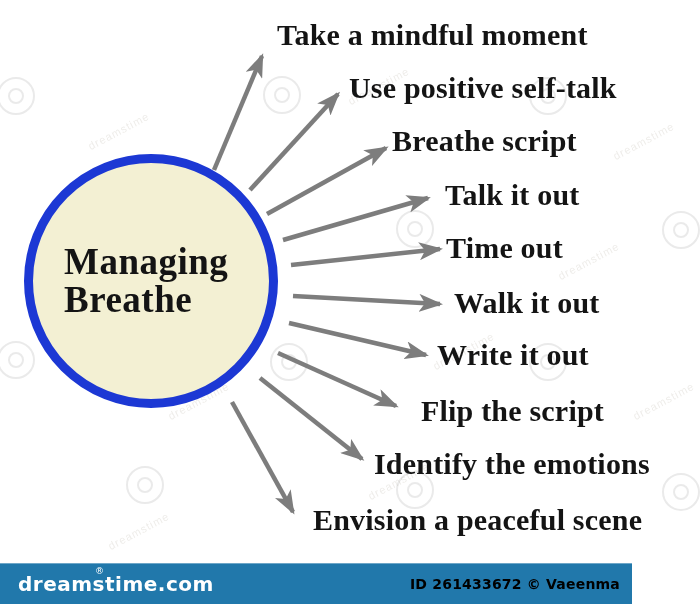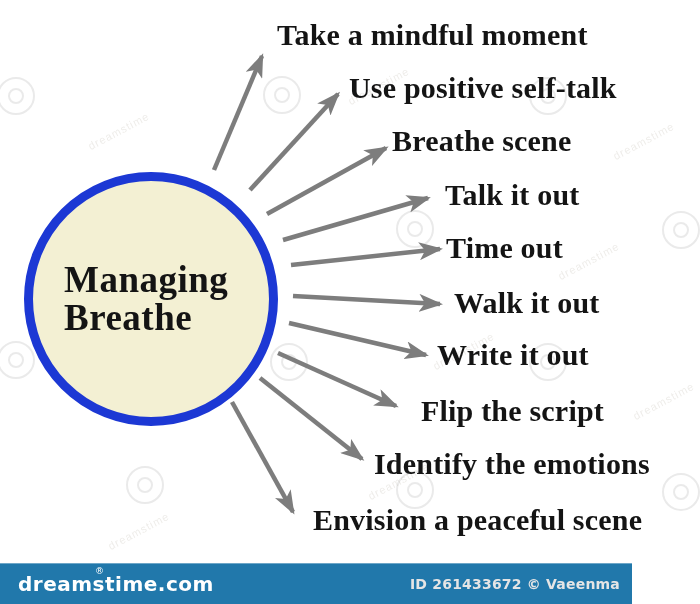--- a/index.html
+++ b/index.html
@@ -24,42 +24,42 @@
                border-radius:50%;box-sizing:border-box;}
   .wm-tile{position:absolute;font-family:"Liberation Sans",sans-serif;font-size:11px;
            color:var(--watermark-color);opacity:.14;transform:rotate(-28deg);
            letter-spacing:1px;white-space:nowrap;}
 
   
   #arrow-svg{position:absolute;left:0;top:0;z-index:1;}
   .arrow-line{stroke:var(--arrow-color);stroke-width:4.5;}
 
   
-  #topic-circle{position:absolute;left:24px;top:172px;width:254px;height:254px;
+  #topic-circle{position:absolute;left:24px;top:154px;width:254px;height:254px;
     box-sizing:border-box;border:9px solid var(--circle-border);border-radius:50%;
     background:var(--circle-fill);z-index:2;
     display:flex;flex-direction:column;justify-content:center;align-items:flex-start;
     padding-left:31px;}
   .topic-line{font-size:37px;line-height:38px;font-weight:700;color:var(--text-color);
     letter-spacing:.5px;white-space:nowrap;}
 
   
   #labels{position:absolute;inset:0;z-index:3;}
   .strategy-label{position:absolute;transform:translateY(-53%);white-space:nowrap;
     font-size:30px;font-weight:700;color:var(--text-color);letter-spacing:.2px;}
 
   
   #footer{position:absolute;left:0;bottom:0;width:632px;height:41px;
     background:var(--footer-bg);z-index:4;box-sizing:border-box;
     display:flex;align-items:center;justify-content:space-between;
     padding:0 12px 0 18px;border-top:1px solid rgba(255,255,255,.35);}
   #logo{position:relative;color:#ffffff;font-family:"DejaVu Sans",sans-serif;
     font-weight:700;font-size:20px;letter-spacing:.5px;}
   #logo .reg{position:absolute;left:77px;top:-6px;font-size:9px;font-weight:400;}
-  #credit{color:#e5e5e5;font-family:"DejaVu Sans",sans-serif;font-weight:700;
+  #credit{color:#000000;font-family:"DejaVu Sans",sans-serif;font-weight:700;
     font-size:14px;letter-spacing:.2px;}
 </style>
 </head>
 <body>
 
 <div id="stage">
 
   <div id="watermarks">
       <div class="swirl" style="left: 14px; top: 94px;">
         <div class="swirl-inner"></div>
@@ -128,21 +128,21 @@
     </svg>
 
   <div id="topic-circle">
     <div class="topic-line">Managing</div>
     <div class="topic-line">Breathe</div>
   </div>
 
   <div id="labels">
       <div class="strategy-label" style="left: 277px; top: 36px;">Take a mindful moment</div>
       <div class="strategy-label" style="left: 349px; top: 89px;">Use positive self-talk</div>
-      <div class="strategy-label" style="left: 392px; top: 142px;">Breathe scene</div>
+      <div class="strategy-label" style="left: 392px; top: 142px;">Breathe script</div>
       <div class="strategy-label" style="left: 445px; top: 196px;">Talk it out</div>
       <div class="strategy-label" style="left: 454px; top: 304px;">Walk it out</div>
       <div class="strategy-label" style="left: 446px; top: 249px;">Time out</div>
       <div class="strategy-label" style="left: 437px; top: 356px;">Write it out</div>
       <div class="strategy-label" style="left: 407px; top: 412px; margin-left: 14px;">Flip the script</div>
       <div class="strategy-label" style="left: 374px; top: 465px;">Identify the emotions</div>
       <div class="strategy-label" style="left: 313px; top: 521px;">Envision a peaceful scene</div>
     </div>
 
   <div id="footer">

